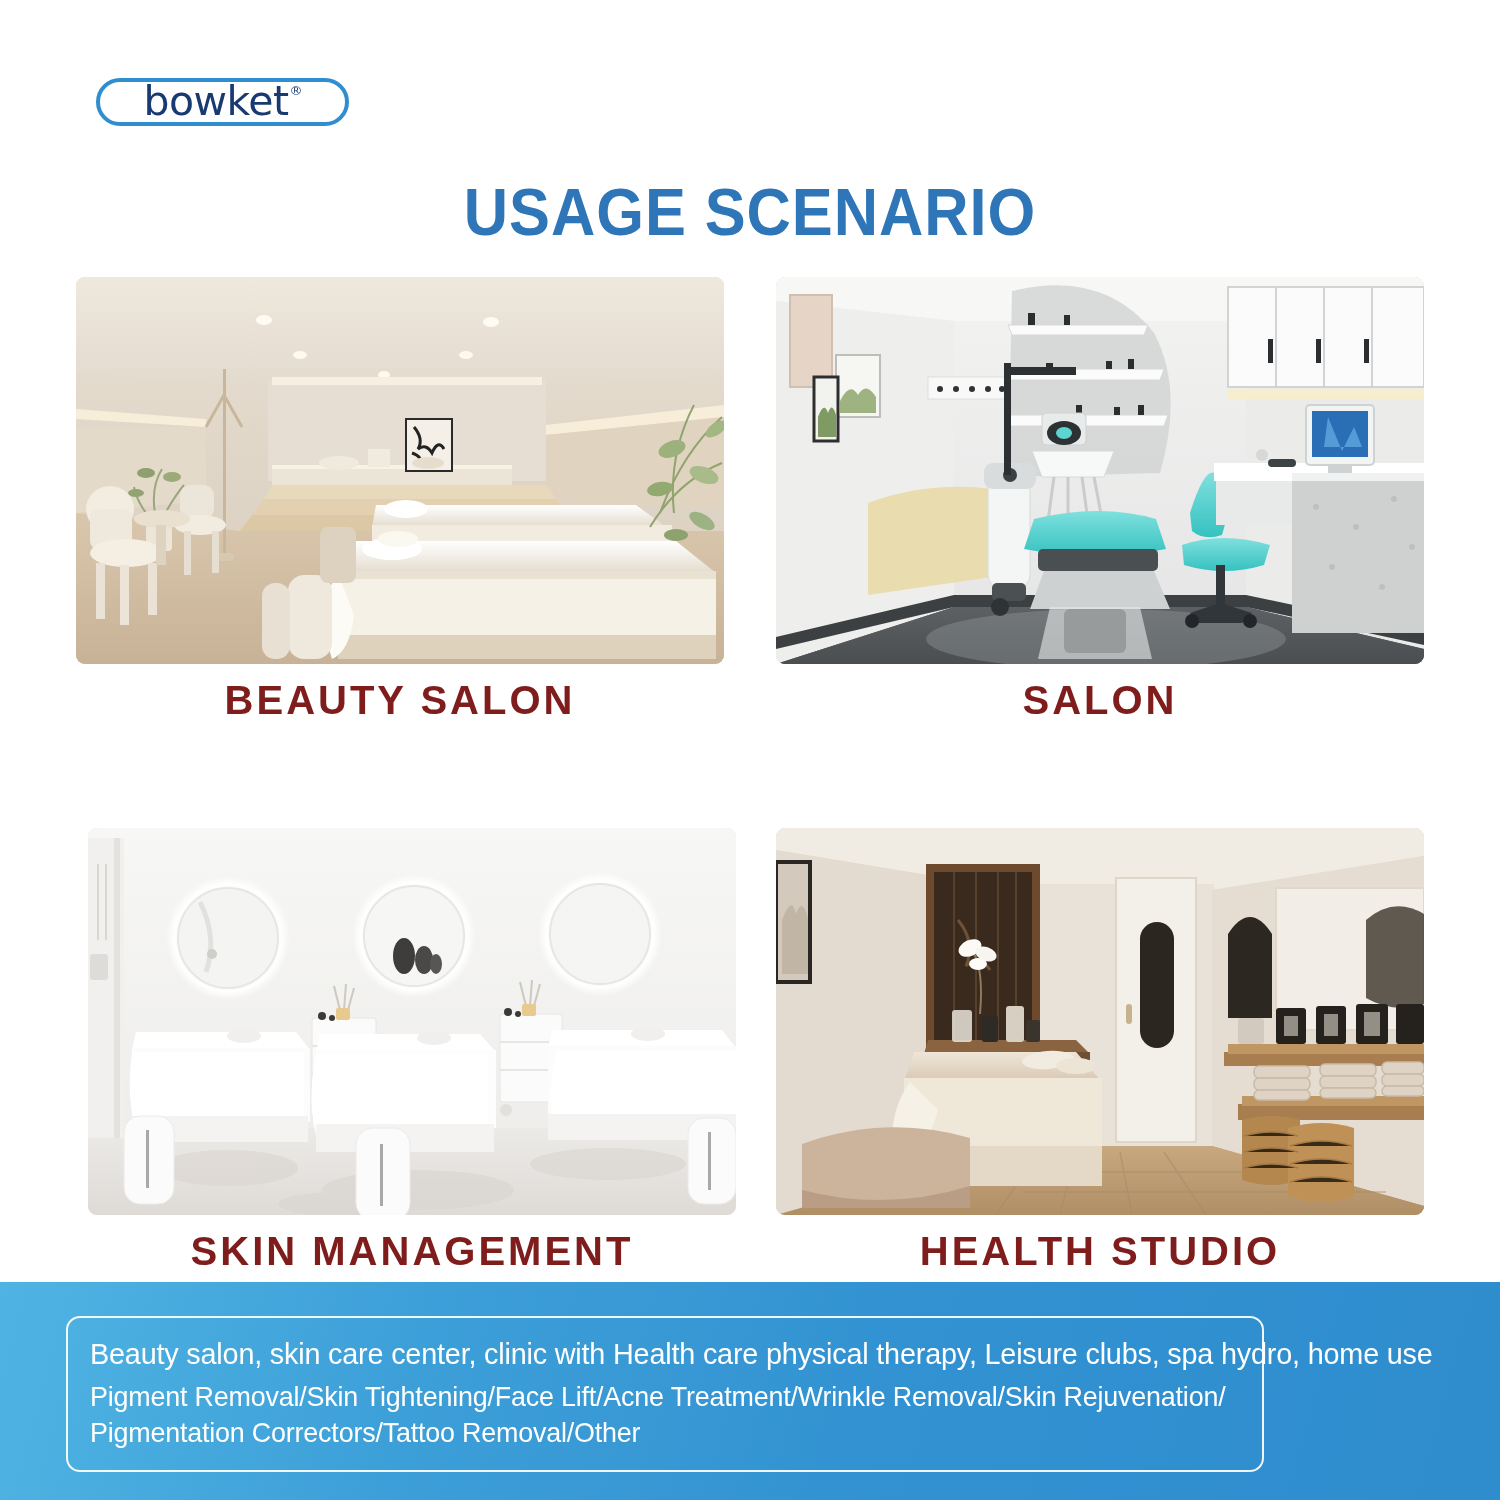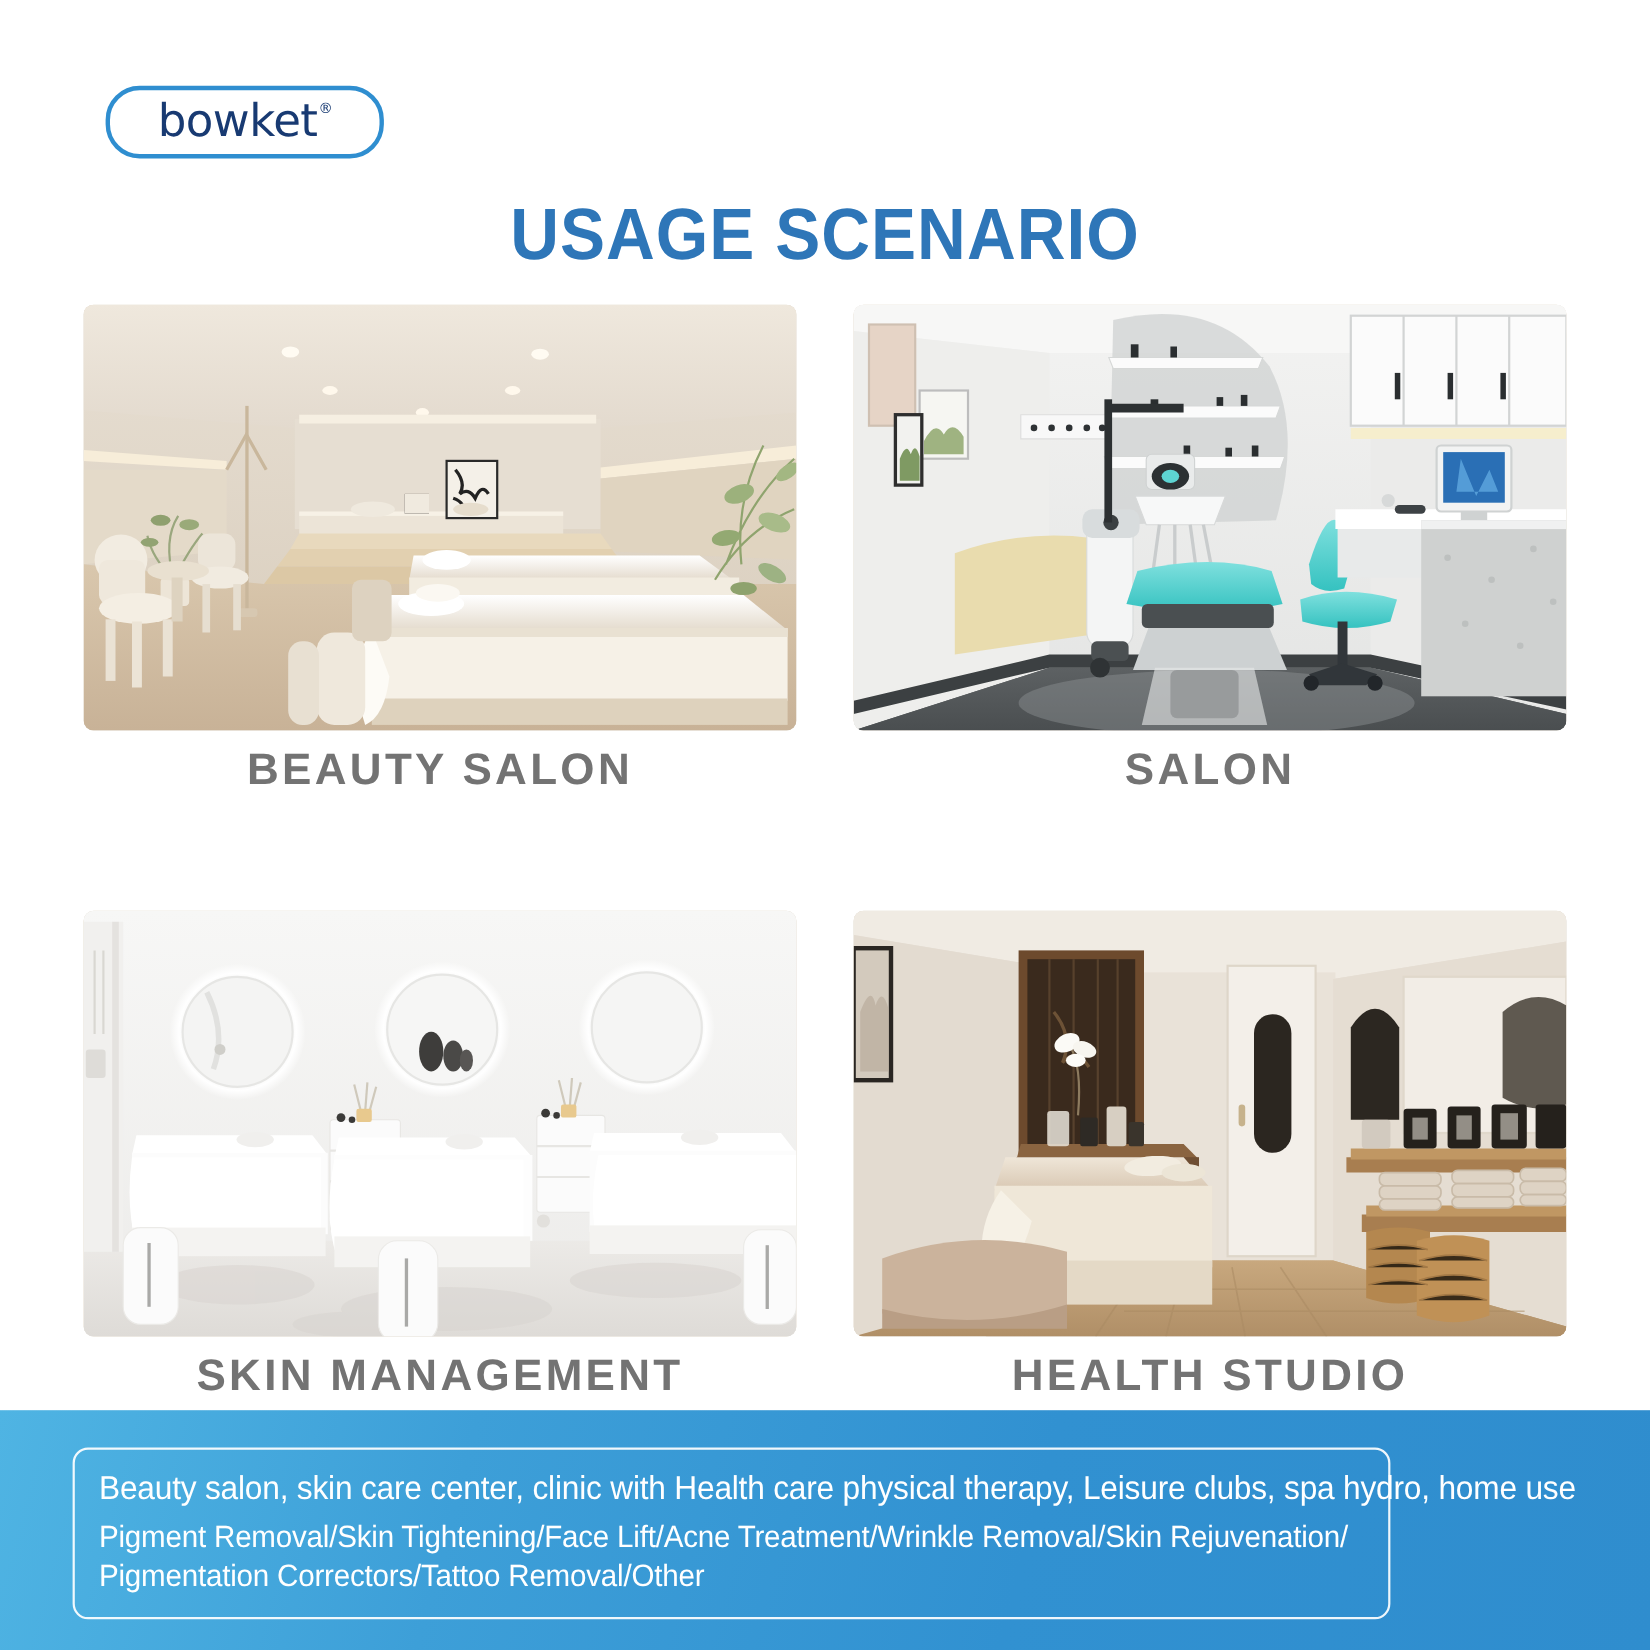--- a/index.html
+++ b/index.html
@@ -18,21 +18,21 @@
     height: 1500px;
     background: #ffffff;
   }
 
   
   .logo-wrap {
     position: absolute;
     left: 96px;
     top: 78px;
     width: 253px;
-    height: 66px;
+    height: 48px;
     border: 4px solid #2f8ed0;
     border-radius: 31px;
     background: #ffffff;
     display: flex;
     align-items: center;
     justify-content: center;
   }
   .logo-text {
     font-family: "DejaVu Sans", sans-serif;
     font-size: 41px;
@@ -72,42 +72,42 @@
   .grid {
     position: absolute;
     left: 76px;
     top: 277px;
     width: 1348px;
   }
   .row {
     display: flex;
     justify-content: space-between;
   }
-  .row + .row { margin-top: 105px; }
+  .row + .row { margin-top: 105px; margin-left: 12px; }
 
   .card { width: 648px; }
 
   .thumb {
     width: 648px;
     height: 387px;
     border-radius: 9px;
     overflow: hidden;
     position: relative;
     background: #ded5c7;
   }
   .thumb svg { display: block; width: 100%; height: 100%; }
 
   .card-label {
     margin-top: 14px;
     text-align: center;
     font-family: "Liberation Sans", sans-serif;
     font-size: 40px;
     font-weight: bold;
     letter-spacing: 3px;
-    color: #737373;
+    color: #7f1d1d;
   }
 
   
   .banner {
     position: absolute;
     left: 0;
     top: 1282px;
     width: 1500px;
     height: 218px;
     background: linear-gradient(105deg, #4fb4e3 0%, #3d9fd8 28%, #3191d1 62%, #2f8dce 100%);

